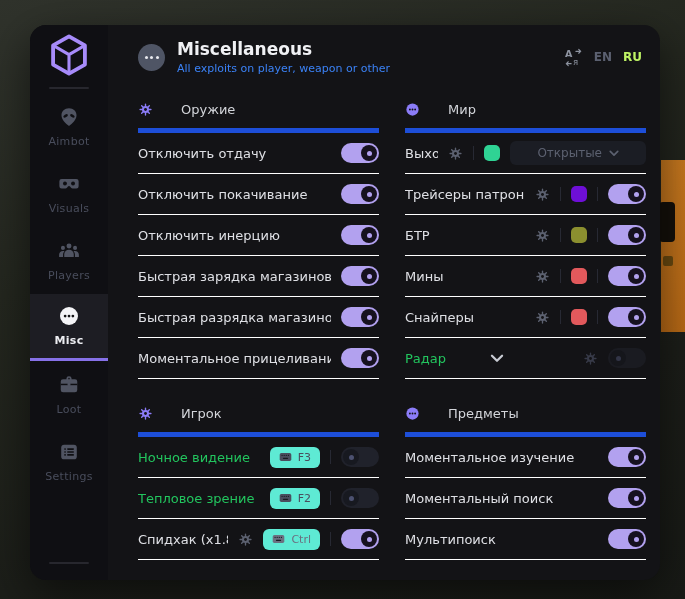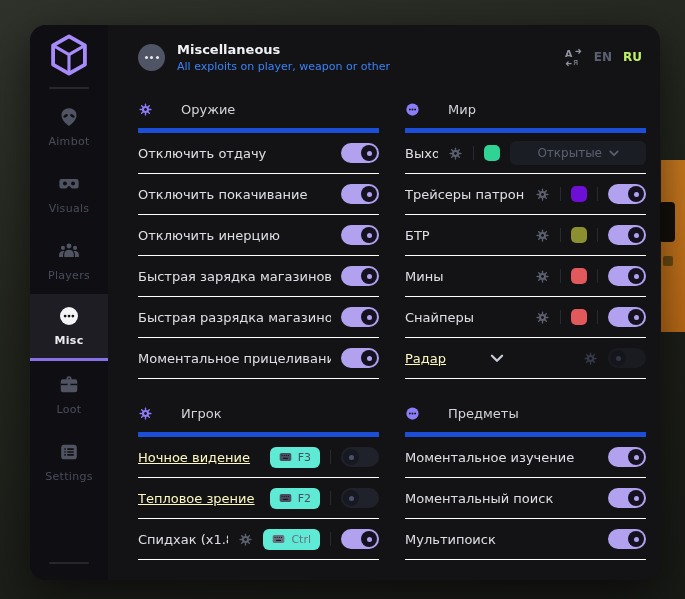--- a/index.html
+++ b/index.html
@@ -36,40 +36,40 @@
   .nav-item.active { background:#1d1d23; border-bottom:3px solid #8671e8; color:#f2f2f5; }
   .nav-item.active .nv-label { color:#ecedf1; font-weight:bold; }
 
   
   .header { margin-left:78px; height:64px; display:flex; align-items:center;
     padding:0 18px 0 30px; gap:12px; }
   .hdr-badge { width:27px; height:27px; border-radius:50%; background:#4f5565;
     display:flex; align-items:center; justify-content:center; gap:2.5px; flex:none; }
   .hdr-badge i { width:3px; height:3px; border-radius:50%; background:#e9eaef; display:block; }
   .hdr-text { display:flex; flex-direction:column; gap:3px; }
-  .hdr-title { font-size:13px; font-weight:bold; color:#f0f1f4; }
+  .hdr-title { font-size:17px; font-weight:bold; color:#f0f1f4; }
   .hdr-sub { font-size:11px; color:#3b82f6; }
   .hdr-right { margin-left:auto; display:flex; align-items:center; gap:11px; }
   .translate-ic { color:#8d93a0; width:19px; height:19px; cursor:pointer; }
   .lang { font-size:12px; font-weight:bold; cursor:pointer; }
   .lang.inactive { color:#5b6070; }
   .lang.active { color:#bef264; }
 
   
   .content { margin-left:78px; padding:2px 14px 0 30px; display:flex; gap:26px; }
   .col { flex:1; min-width:0; }
   .sec-head { height:42px; display:flex; align-items:center; gap:28px;
     border-bottom:5px solid #1d4ed8; }
   .sec-head .sec-ic { width:15px; height:15px; color:#8b7cf8; flex:none; display:flex; }
   .sec-title { font-size:13px; color:#d3d5da; }
   .sec + .sec { margin-top:16px; }
 
   .row { height:41px; display:flex; align-items:center; border-bottom:1px solid #ffffff; gap:10px; }
   .row .lbl { font-size:13px; color:#dfe0e5; flex:1; white-space:nowrap; overflow:hidden; }
-  .row.disabled .lbl { color:#fef9c3;text-decoration:underline; }
+  .row.disabled .lbl { color:#22c55e; }
   .row .gear { width:15px; height:15px; color:#5c6170; cursor:pointer; flex:none; display:flex; }
   .row.disabled .gear { color:#373a48; }
   .vdiv { width:1px; height:14px; background:#272933; flex:none; }
 
   .swatch { width:16px; height:16px; border-radius:5px; cursor:pointer; flex:none; }
 
   .toggle { width:38px; height:20px; border-radius:10px; background:#b2a1ef; position:relative;
     cursor:pointer; flex:none; }
   .toggle .knob { position:absolute; top:2px; right:2px; width:16px; height:16px; border-radius:50%;
     background:#16111f; display:flex; align-items:center; justify-content:center; }

